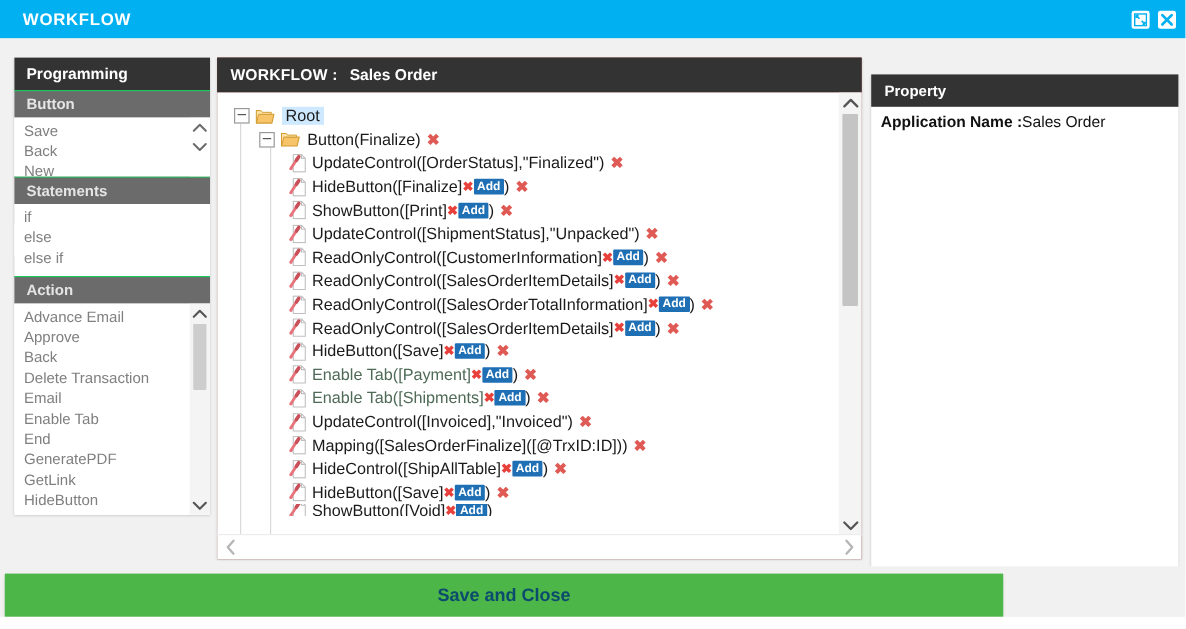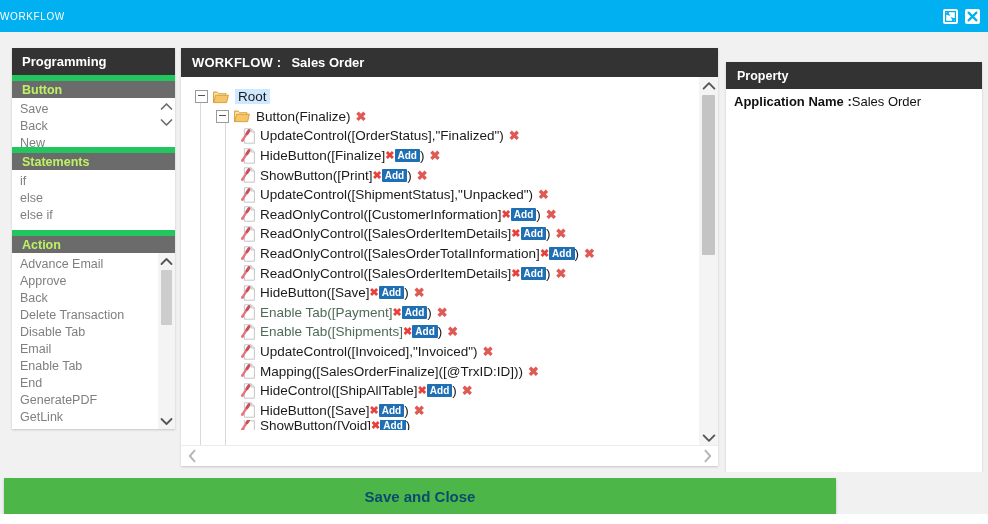--- a/index.html
+++ b/index.html
@@ -25,23 +25,24 @@
   .titlebar {
     position: absolute;
     left: 0; top: 0;
     width: 988px; height: 32px;
     background: #00b0f0;
     display: flex;
     align-items: center;
   }
   .titlebar-title {
     color: #ffffff;
-    font-size: 10px;
-    font-weight: normal;
+    font-size: 14px;
+    font-weight: bold;
     letter-spacing: 0.6px;
+    margin-left: 19px;
   }
   .titlebar-controls {
     margin-left: auto;
     margin-right: 8px;
     display: flex;
     align-items: center;
     gap: 7px;
   }
   .tb-btn {
     width: 15px; height: 15px;
@@ -77,28 +78,28 @@
     font-size: 13px;
     font-weight: bold;
     display: flex;
     align-items: center;
     padding-left: 10px;
     box-sizing: border-box;
   }
   .group-head {
     height: 23px;
     background: #6b6b6b;
-    color: #bef264;
+    color: #e5e5e5;
     font-size: 12.5px;
     font-weight: bold;
     display: flex;
     align-items: center;
     padding-left: 10px;
     box-sizing: border-box;
-    border-top: 6px solid #22c55e;
+    border-top: 1px solid #22c55e;
   }
   .list-wrap {
     position: relative;
     background: #ffffff;
     overflow: hidden;
   }
   .list-wrap.h-btn   { height: 49px; }
   .list-wrap.h-stmt  { height: 60px; border-radius: 19px; }
   .list-wrap.h-act   { height: 176px; }
   .list-items {
@@ -411,21 +412,20 @@
         </div>
       </div>
 
       <div class="group-head">Action</div>
       <div class="list-wrap h-act">
         <div class="list-items">
           <div class="list-item">Advance Email</div>
           <div class="list-item">Approve</div>
           <div class="list-item">Back</div>
           <div class="list-item">Delete Transaction</div>
-          <div class="list-item">Disable Tab</div>
           <div class="list-item">Email</div>
           <div class="list-item">Enable Tab</div>
           <div class="list-item">End</div>
           <div class="list-item">GeneratePDF</div>
           <div class="list-item">GetLink</div>
           <div class="list-item">HideButton</div>
         </div>
         <div class="mini-sb track-grey">
           <div class="sb-arrow">
             <svg width="13" height="9" viewBox="0 0 13 9">

